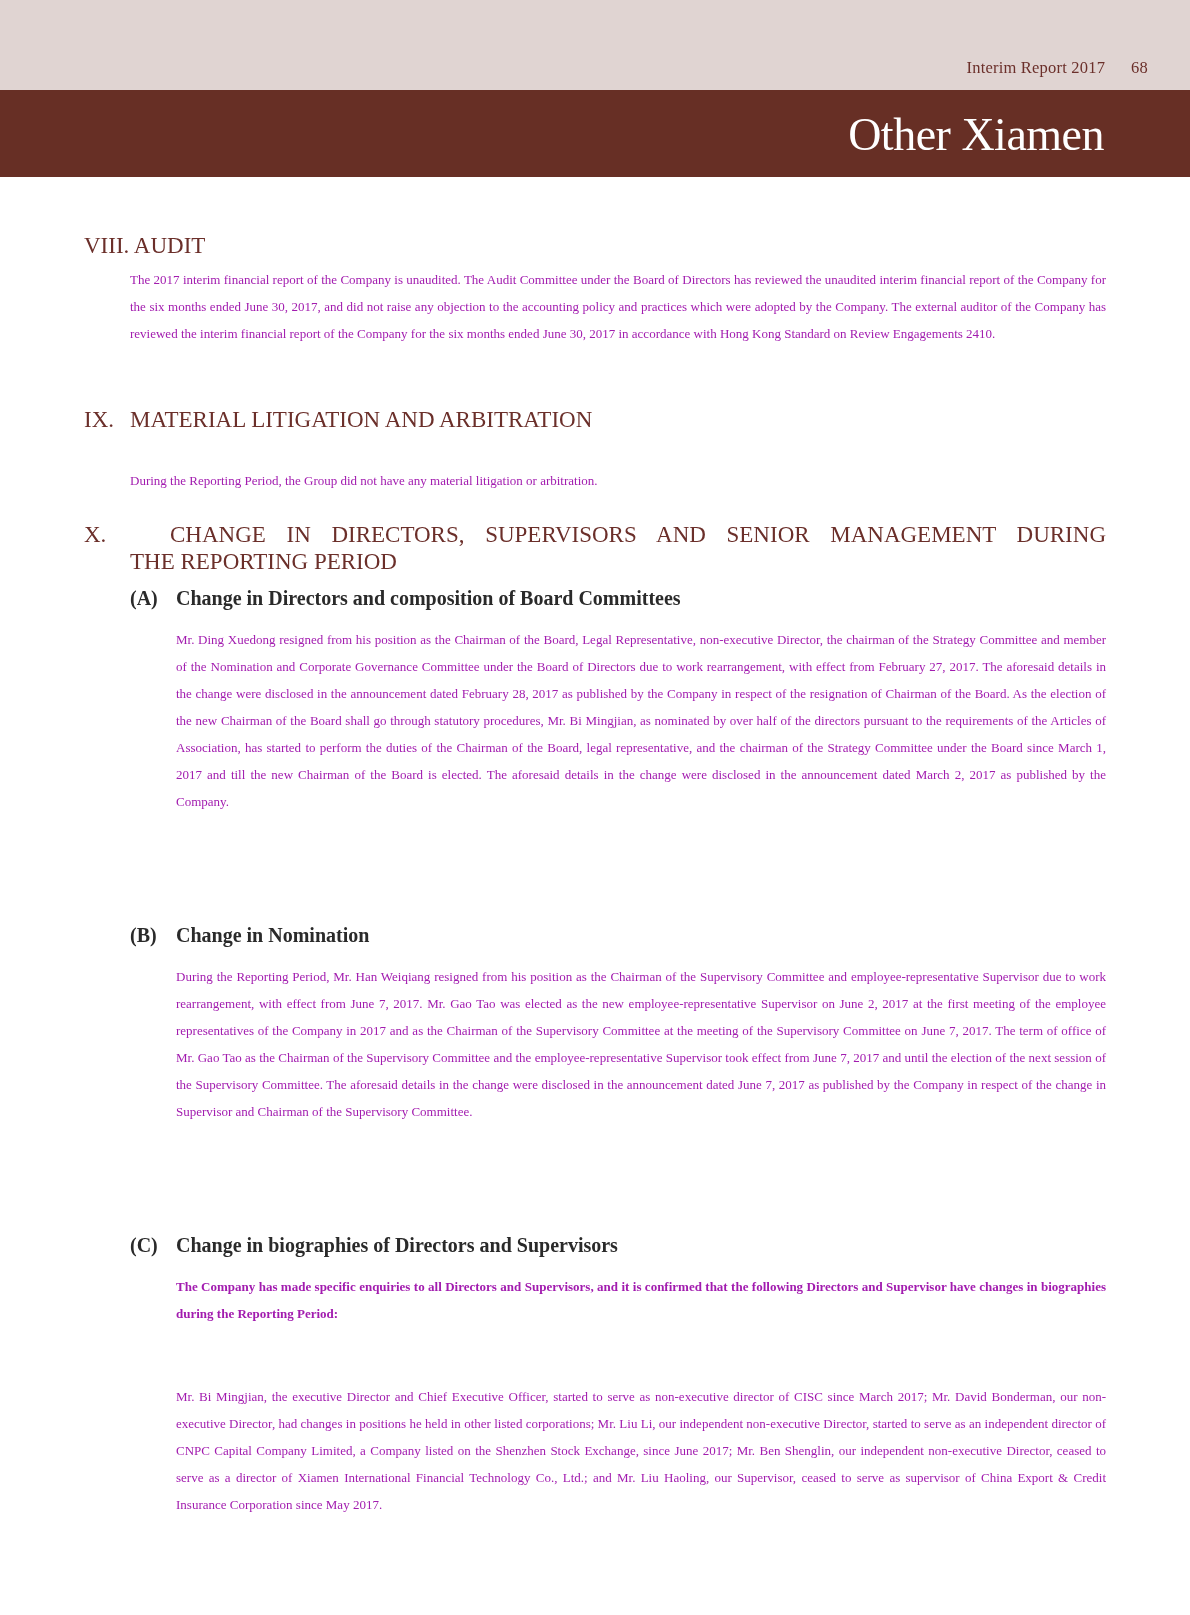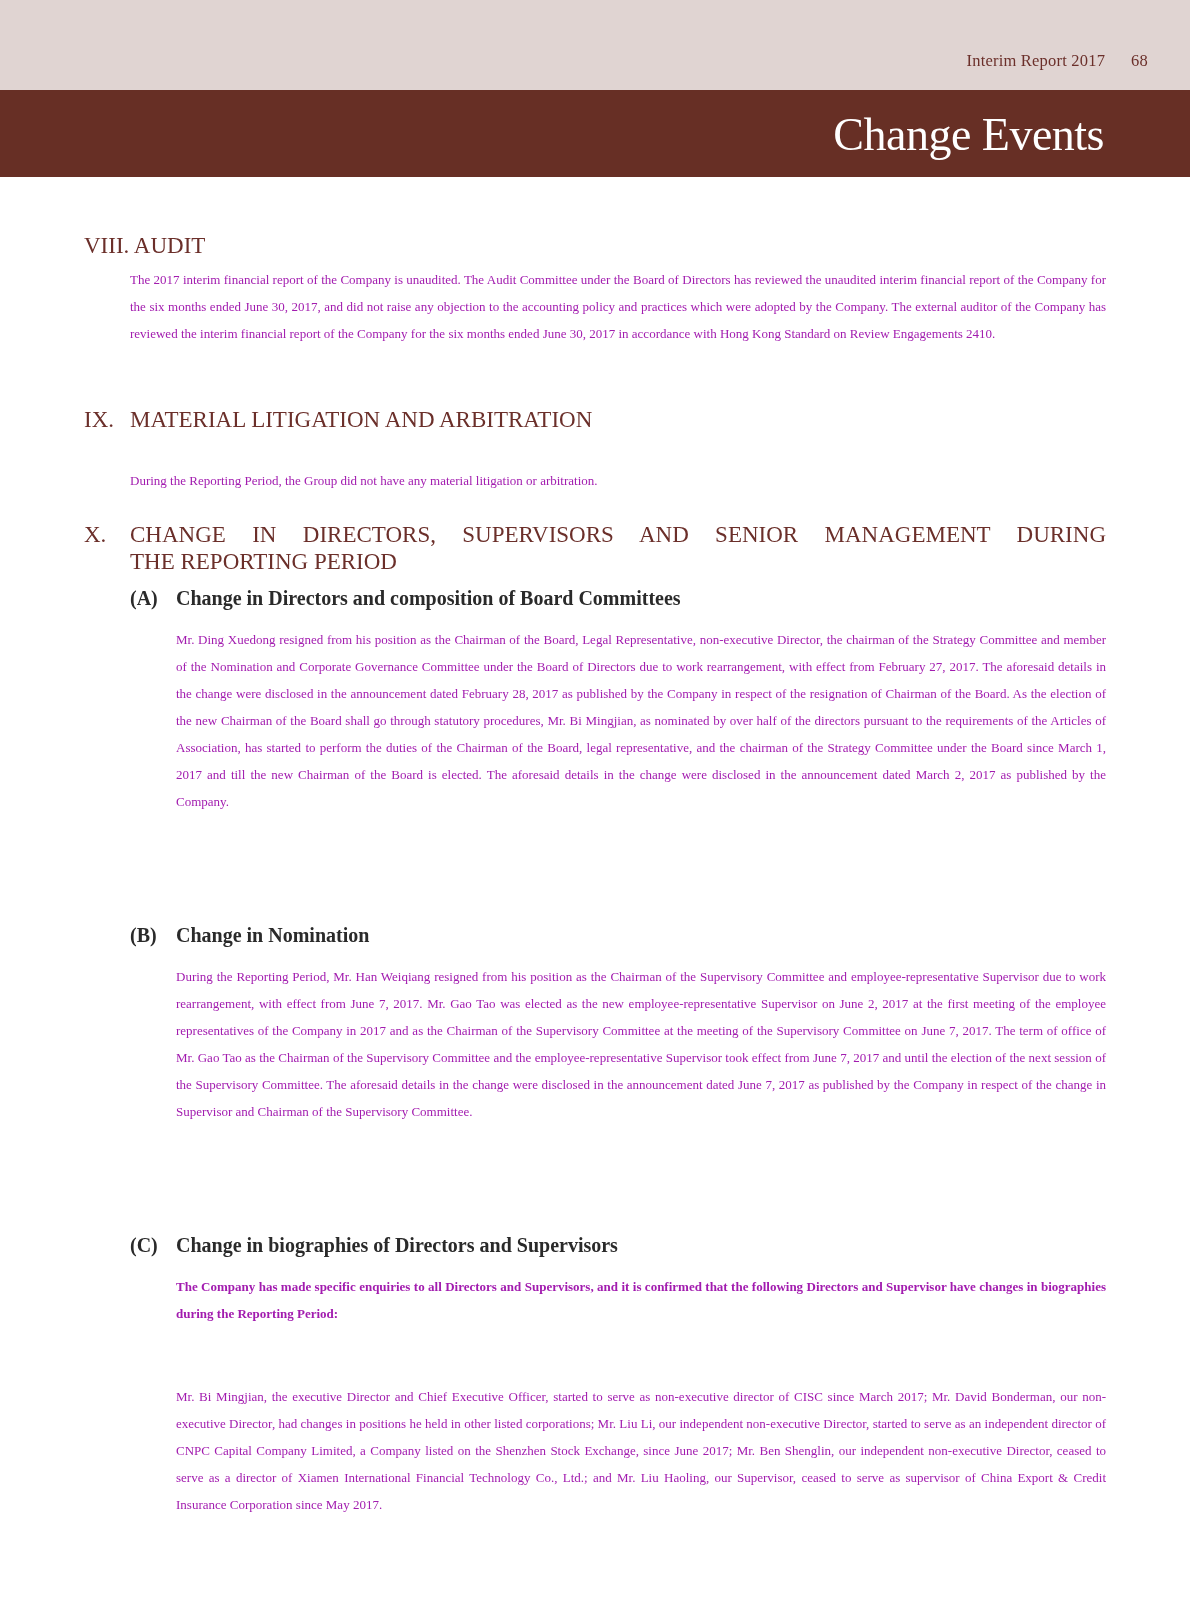--- a/index.html
+++ b/index.html
@@ -10,21 +10,21 @@
       position: relative;
       overflow: hidden;
       font-family: "Liberation Serif", "DejaVu Serif", serif;
       color: #2a2a2a;
     }
     .top-band {
       position: absolute; left: 0; top: 0; width: 1190px; height: 90px;
       background: #e0d4d2;
     }
     .running-head {
-      position: absolute; right: 42px; top: 51px;
+      position: absolute; right: 42px; top: 58px;
       font-size: 16.5px; color: #6b2f2a; letter-spacing: 0.2px;
       display: flex; gap: 26px;
     }
     .title-band {
       position: absolute; left: 0; top: 90px; width: 1190px; height: 87px;
       background: #672f25;
     }
     .chapter-title {
       position: absolute; right: 86px; top: 108px;
       color: #ffffff; font-size: 46px; font-weight: normal; letter-spacing: -0.5px;
@@ -35,21 +35,21 @@
       color: #6b2f2a; font-size: 23px; font-weight: normal;
       margin: 0; line-height: 27px;
     }
     .section-heading .num { display: inline-block; }
     .sec-viii { top: 224px; margin-top: 8px; }
     .sec-ix { top: 406px; }
     .sec-ix .num { width: 46px; }
     .sec-x { top: 521px; width: 1022px; }
     .sec-x .num { position: absolute; left: 0; top: 0; width: 46px; }
     .sec-x .txt { display: block; margin-left: 46px; text-align: justify; text-align-last: left; }
-    .sec-x .line1 { display: block; text-align: justify; text-align-last: justify; }
+    .sec-x .line1 { display: block; text-align: justify; text-align-last: justify; margin-left: 40px; }
     .para {
       position: absolute;
       font-size: 13px; line-height: 27px; color: #a21caf;
       text-align: justify; margin: 0;
     }
     .p-audit { left: 130px; top: 266px; width: 976px; }
     .p-ix { left: 130px; top: 467px; width: 976px; }
     .sub-heading {
       position: absolute; left: 130px; font-size: 20px; color: #2a2a2a; margin: 0;
       display: flex;
@@ -67,21 +67,21 @@
 </head>
 <body>
 
 <div class="top-band"></div>
 <div class="running-head">
   <span>Interim Report 2017</span>
   <span>68</span>
 </div>
 
 <div class="title-band"></div>
-<h1 class="chapter-title">Change Events</h1>
+<h1 class="chapter-title">Other Xiamen</h1>
 
 <h2 class="section-heading sec-viii">
   <span class="num">VIII.</span>
   <span>AUDIT</span>
 </h2>
 <p class="para p-audit">The 2017 interim financial report of the Company is unaudited. The Audit Committee under the Board of Directors has reviewed the unaudited interim financial report of the Company for the six months ended June 30, 2017, and did not raise any objection to the accounting policy and practices which were adopted by the Company. The external auditor of the Company has reviewed the interim financial report of the Company for the six months ended June 30, 2017 in accordance with Hong Kong Standard on Review Engagements 2410.</p>
 
 <h2 class="section-heading sec-ix">
   <span class="num">IX.</span><span>MATERIAL LITIGATION AND ARBITRATION</span>
 </h2>

